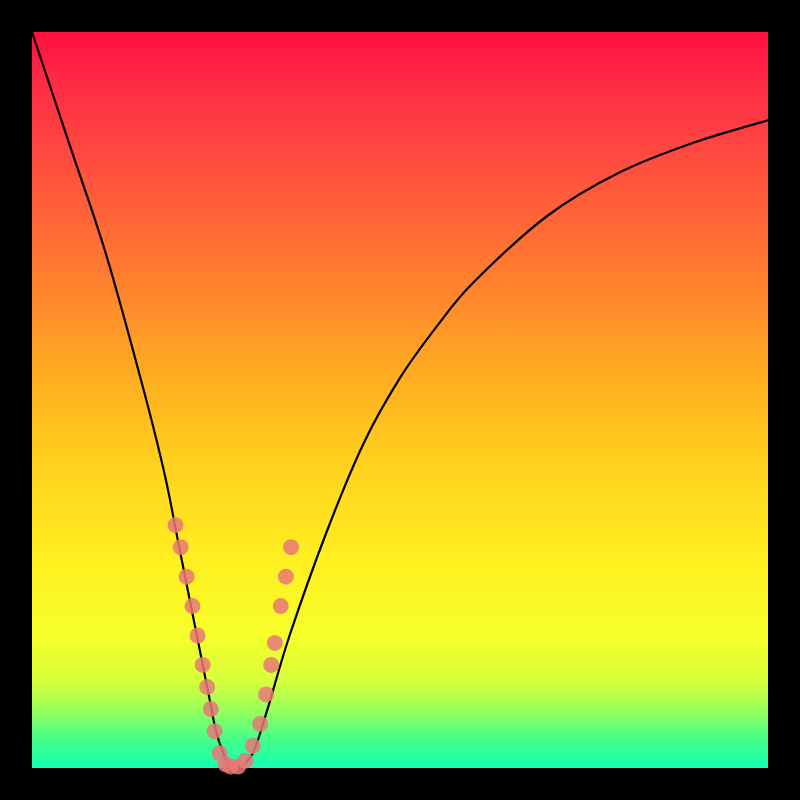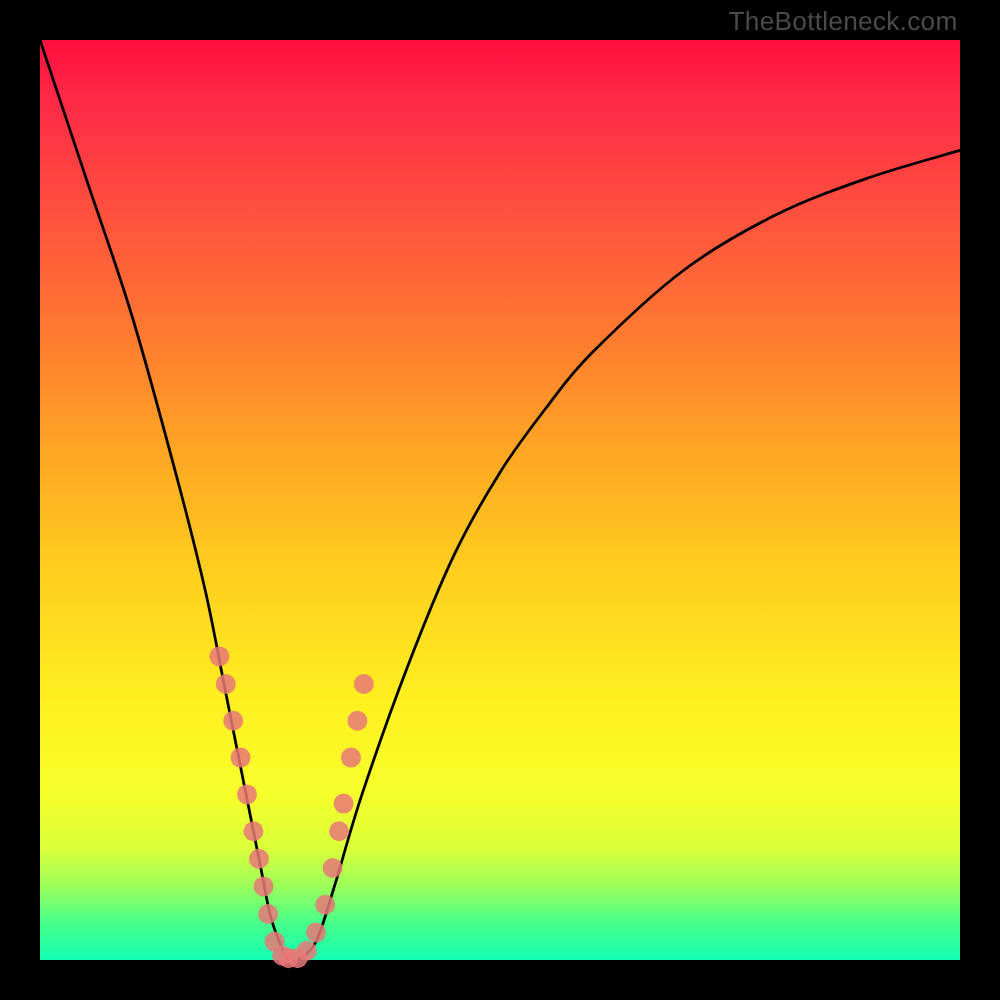--- a/index.html
+++ b/index.html
@@ -57,21 +57,20 @@
     width: 736px;
     height: 736px;
     overflow: visible;
   }
 </style>
 </head>
 <body>
 
 <div class="frame">
 
-  <div class="attribution">TheBottleneck.com</div>
 
   <div class="plot">
     <svg class="curve" viewBox="0 0 736 736" preserveAspectRatio="none">
       <path id="curve-path" fill="none" stroke="#000" stroke-width="2.2" stroke-linecap="round" d="M 0.00 0.00 C 6.13 18.40, 24.53 73.60, 36.80 110.40 C 49.07 147.20, 61.33 180.32, 73.60 220.80 C 85.87 261.28, 100.59 316.48, 110.40 353.28 C 120.21 390.08, 126.35 414.61, 132.48 441.60 C 138.61 468.59, 142.29 490.67, 147.20 515.20 C 152.11 539.73, 157.01 564.27, 161.92 588.80 C 166.83 613.33, 172.96 644.00, 176.64 662.40 C 180.32 680.80, 181.55 689.39, 184.00 699.20 C 186.45 709.01, 188.91 715.15, 191.36 721.28 C 193.81 727.41, 196.27 733.55, 198.72 736.00 C 201.17 738.45, 202.40 738.45, 206.08 736.00 C 209.76 733.55, 215.89 731.09, 220.80 721.28 C 225.71 711.47, 229.39 696.75, 235.52 677.12 C 241.65 657.49, 247.79 632.96, 257.60 603.52 C 267.41 574.08, 282.13 532.37, 294.40 500.48 C 306.67 468.59, 318.93 437.92, 331.20 412.16 C 343.47 386.40, 355.73 365.55, 368.00 345.92 C 380.27 326.29, 392.53 310.35, 404.80 294.40 C 417.07 278.45, 423.20 268.64, 441.60 250.24 C 460.00 231.84, 490.67 202.40, 515.20 184.00 C 539.73 165.60, 564.27 152.11, 588.80 139.84 C 613.33 127.57, 637.87 118.99, 662.40 110.40 C 686.93 101.81, 723.73 92.00, 736.00 88.32"></path>
       <g id="markers-group">
           <circle cx="143.52" cy="493.12" r="8" fill="#e87878" fill-opacity="0.85"></circle>
           <circle cx="148.67" cy="515.20" r="8" fill="#e87878" fill-opacity="0.85"></circle>
           <circle cx="154.56" cy="544.64" r="8" fill="#e87878" fill-opacity="0.85"></circle>
           <circle cx="160.45" cy="574.08" r="8" fill="#e87878" fill-opacity="0.85"></circle>
           <circle cx="165.60" cy="603.52" r="8" fill="#e87878" fill-opacity="0.85"></circle>

